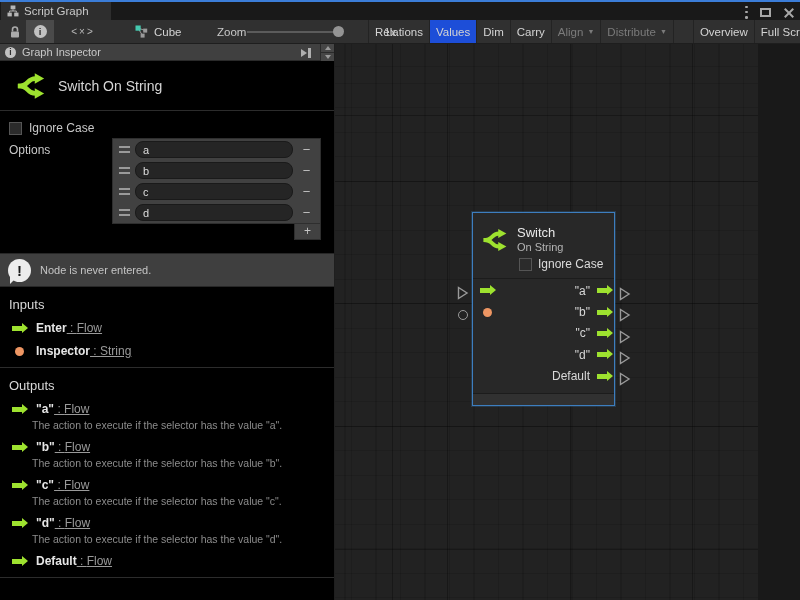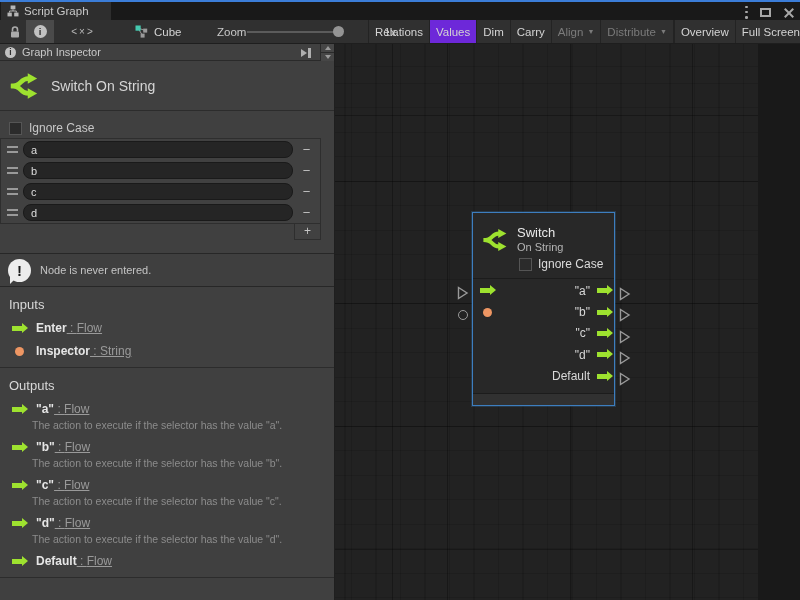--- a/index.html
+++ b/index.html
@@ -30,47 +30,47 @@
   .code-btn{left:64px;width:38px;justify-content:center;color:#B9B9B9;letter-spacing:2px;font-size:10px;}
   .code-btn::before{content:"<\00d7>";}
   .graph-ref{left:135px;gap:6px;}
   .zoom-label{left:217px;color:#C9C9C9;}
   .zoom-track{position:absolute;left:247px;top:11px;width:92px;height:2px;background:#5B5B5B;}
   .zoom-handle{position:absolute;left:333px;top:6px;width:11px;height:11px;border-radius:50%;background:#949494;}
   .zoom-val{left:350px;color:#C9C9C9;margin-left:34px;}
   .tb-sep{position:absolute;left:368px;top:0;width:1px;height:23px;background:#232323;}
   .tb-buttons{position:absolute;left:369px;top:0;right:0;height:23px;display:flex;align-items:stretch;text-align:center;}
   .tb-btn{display:flex;align-items:center;padding:0 6px;border-right:1px solid #232323;white-space:nowrap;}
-  .tb-btn.active{background:#6d28d9;}
+  .tb-btn.active{background:#1d4ed8;}
   .tb-btn.disabled{color:#7B7B7B;}
   .caret{margin-left:4px;font-size:7px;line-height:1;}
   .caret::after{content:"\25BC";}
-  .tb-btn.gap{margin-left:0;border-left:1px solid #232323;}
+  .tb-btn.gap{margin-left:19px;border-left:1px solid #232323;}
 
   .info-circle{width:13px;height:13px;border-radius:50%;background:#C2C2C2;color:#2E2E2E;
     font-size:9.5px;font-weight:bold;text-align:center;line-height:13px;font-style:normal;}
   .info-circle::after{content:"i";}
   .info-circle.sm{width:11px;height:11px;line-height:11px;font-size:8.5px;}
 
   
-  .inspector{position:absolute;left:0;top:44px;width:335px;height:556px;background:#404040;
+  .inspector{position:absolute;left:0;top:44px;width:335px;height:556px;background:#000000;
     border-right:1px solid #1F1F1F;color:#C8C8C8;font-size:12px;}
   .insp-header{position:relative;height:17px;background:#404040;border-bottom:1px solid #2A2A2A;
     display:flex;align-items:center;gap:6px;padding-left:5px;font-size:11px;color:#C8C8C8;}
   .dock-icon{position:absolute;right:20px;top:3px;width:13px;height:11px;display:flex;align-items:center;}
   .dock-icon .tri{width:0;height:0;border-left:6px solid #AFAFAF;border-top:4.5px solid transparent;border-bottom:4.5px solid transparent;}
   .dock-icon .bar{width:2.5px;height:10px;background:#AFAFAF;margin-left:1px;}
   .scroll-btns{position:absolute;right:0;top:0;width:14px;height:17px;border-left:1px solid #2A2A2A;
     display:flex;flex-direction:column;}
   .scroll-btns .sb{flex:1;display:flex;align-items:center;justify-content:center;background:#464646;}
   .scroll-btns .sb+.sb{border-top:1px solid #2A2A2A;}
   .tri-up{width:0;height:0;border-bottom:4px solid #9A9A9A;border-left:3.5px solid transparent;border-right:3.5px solid transparent;}
   .tri-dn{width:0;height:0;border-top:4px solid #9A9A9A;border-left:3.5px solid transparent;border-right:3.5px solid transparent;}
 
-  .insp-title{height:50px;border-bottom:1px solid #2C2C2C;display:flex;align-items:center;gap:12px;padding-left:9px;}
+  .insp-title{height:50px;border-bottom:1px solid #2C2C2C;display:flex;align-items:center;gap:12px;padding-left:16px;}
   .insp-title .t{font-size:14px;color:#D6D6D6;}
 
   .row-ignore{margin:10px 0 0 9px;display:flex;align-items:center;gap:7px;height:14px;}
   .checkbox{width:13px;height:13px;background:#2B2B2B;border:1px solid #555;flex:0 0 auto;}
 
   .row-options{display:flex;margin-top:3px;}
   .opt-label{width:119px;padding:5px 0 0 9px;color:#C8C8C8;}
   .opt-list{flex:1;margin-right:13px;}
   .opt-box{background:#414141;border:1px solid #2E2E2E;}
   .opt-row{height:21px;display:flex;align-items:center;}
@@ -243,20 +243,21 @@
     </svg>
     <span class="t">Switch On String</span>
   </div>
 
   <div class="row-ignore">
     <div class="checkbox"></div>
     <span>Ignore Case</span>
   </div>
 
   <div class="row-options">
+    <div class="opt-label">Options</div>
     <div class="opt-list">
       <div class="opt-box">
         <div class="opt-row">
           <div class="drag-handle">
               <i></i>
               <i></i>
             </div>
           <input class="opt-input" value="a" style="">
           <div class="minus-btn">−</div>
         </div>

